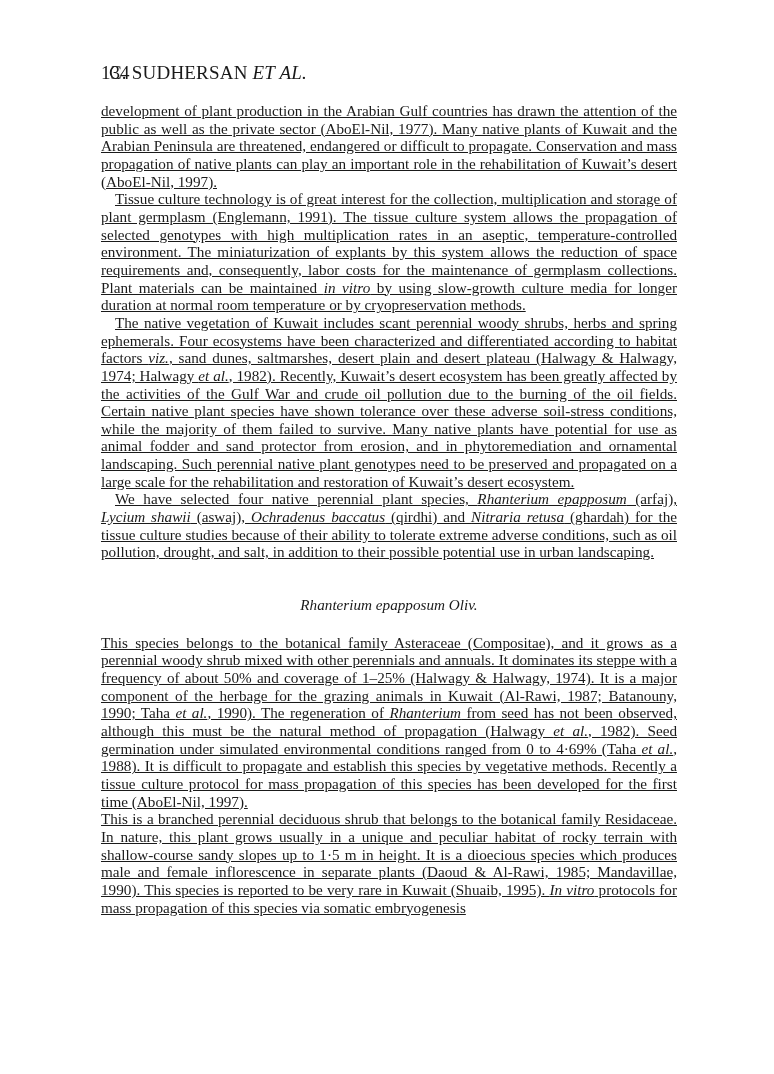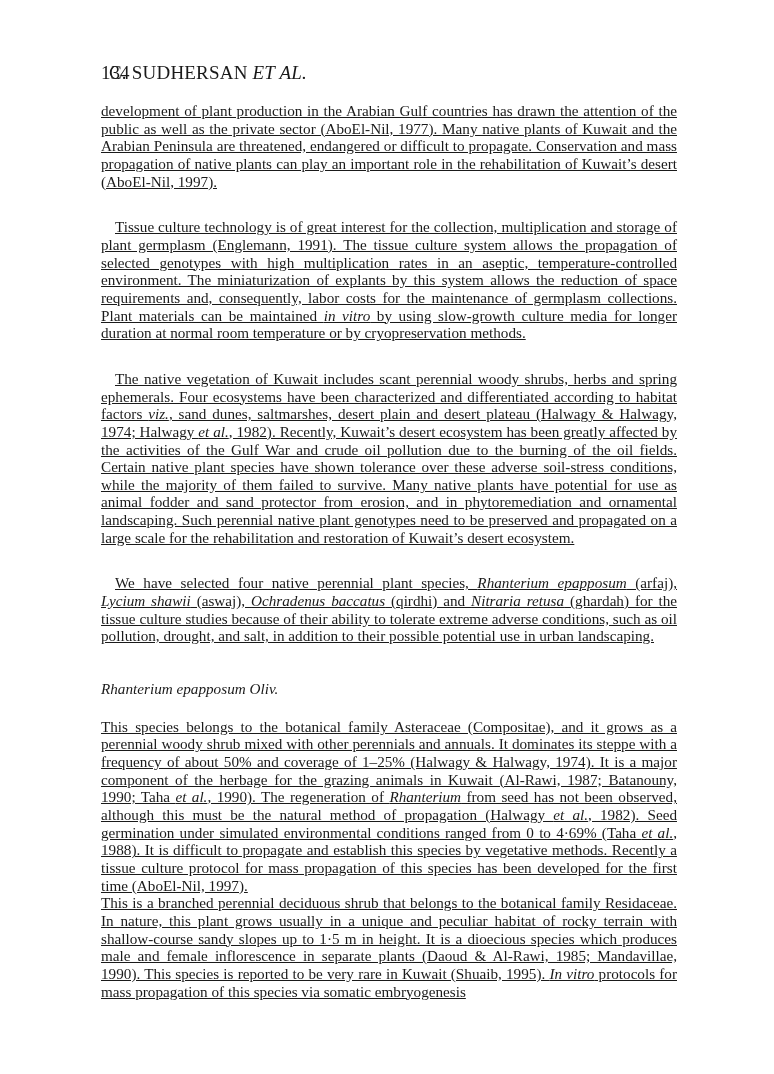--- a/index.html
+++ b/index.html
@@ -6,22 +6,22 @@
   body { width: 774px; height: 1074px; position: relative; overflow: hidden; }
   .page {
     position: absolute; left: 101px; top: 64px; width: 576px;
     font-family: "Liberation Serif", "DejaVu Serif", serif;
     font-size: 15.2px; line-height: 17.65px; color: #1a1a1a;
   }
   .running-head { position: relative; height: 18px; font-size: 19px; margin-bottom: 20px; }
   .running-head .pnum { position: absolute; left: 0; top: 0; }
   .running-head .rtitle { position: absolute; left: 8px; right: 0; top: 0; letter-spacing: 0.2px; }
   p { margin: 0; text-align: justify; hyphens: manual; text-decoration: underline; }
-  p.indent { text-indent: 14px; margin-top: 28px; }
-  .heading { font-style: italic; margin: 35px 0 20px 0; }
+  p.indent { text-indent: 14px; }
+  .heading { text-align: center; font-style: italic; margin: 35px 0 20px 0; }
   i { font-style: italic; }
 </style>
 </head>
 <body>
 
 <div class="page">
   <div class="running-head">
     <span class="pnum">134</span>
     <span class="rtitle"><span>C. SUDHERSAN</span> <i>ET AL.</i></span>
   </div>

